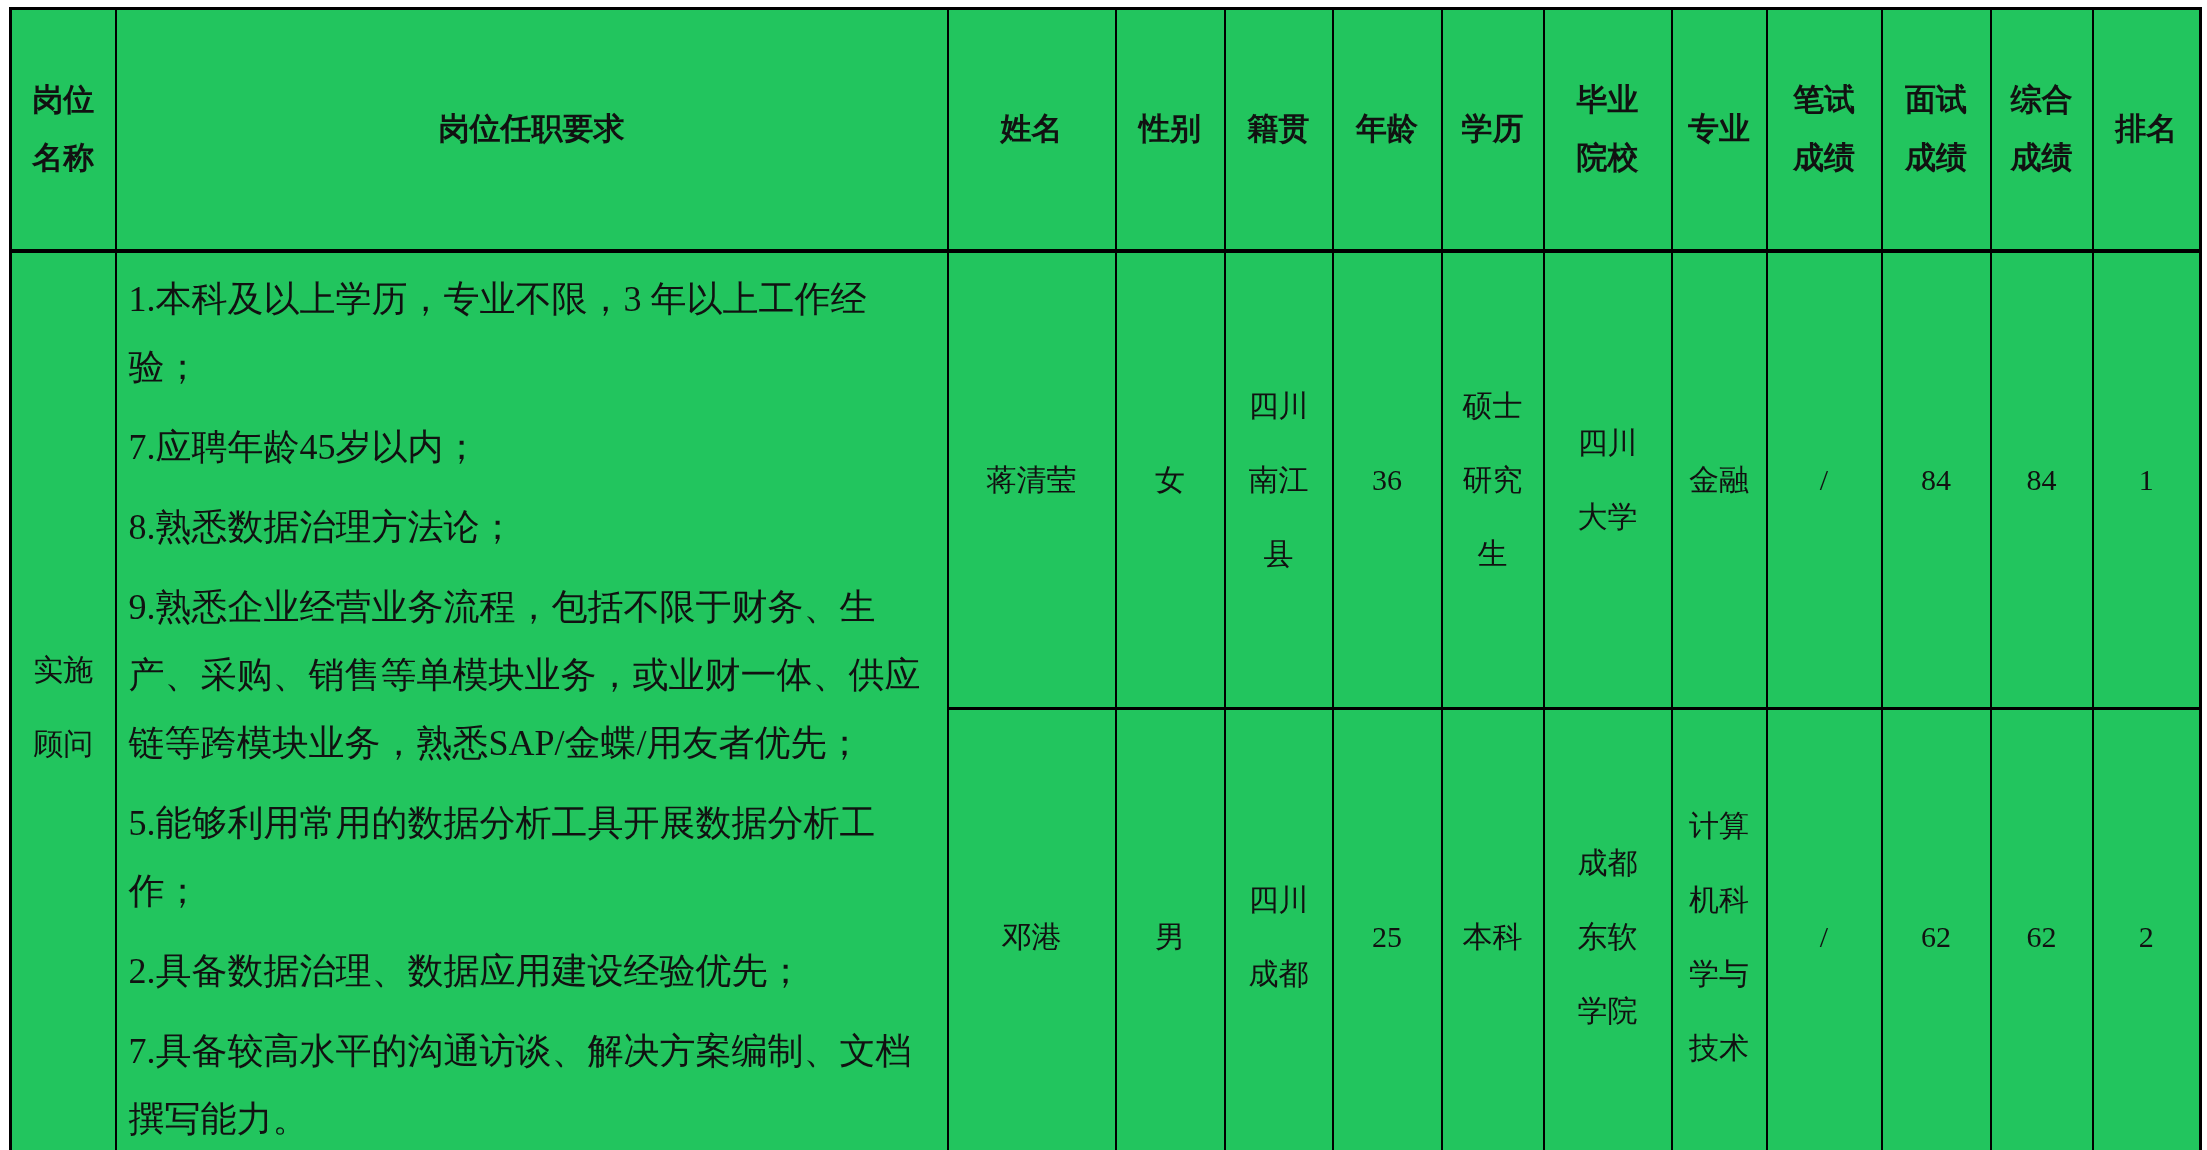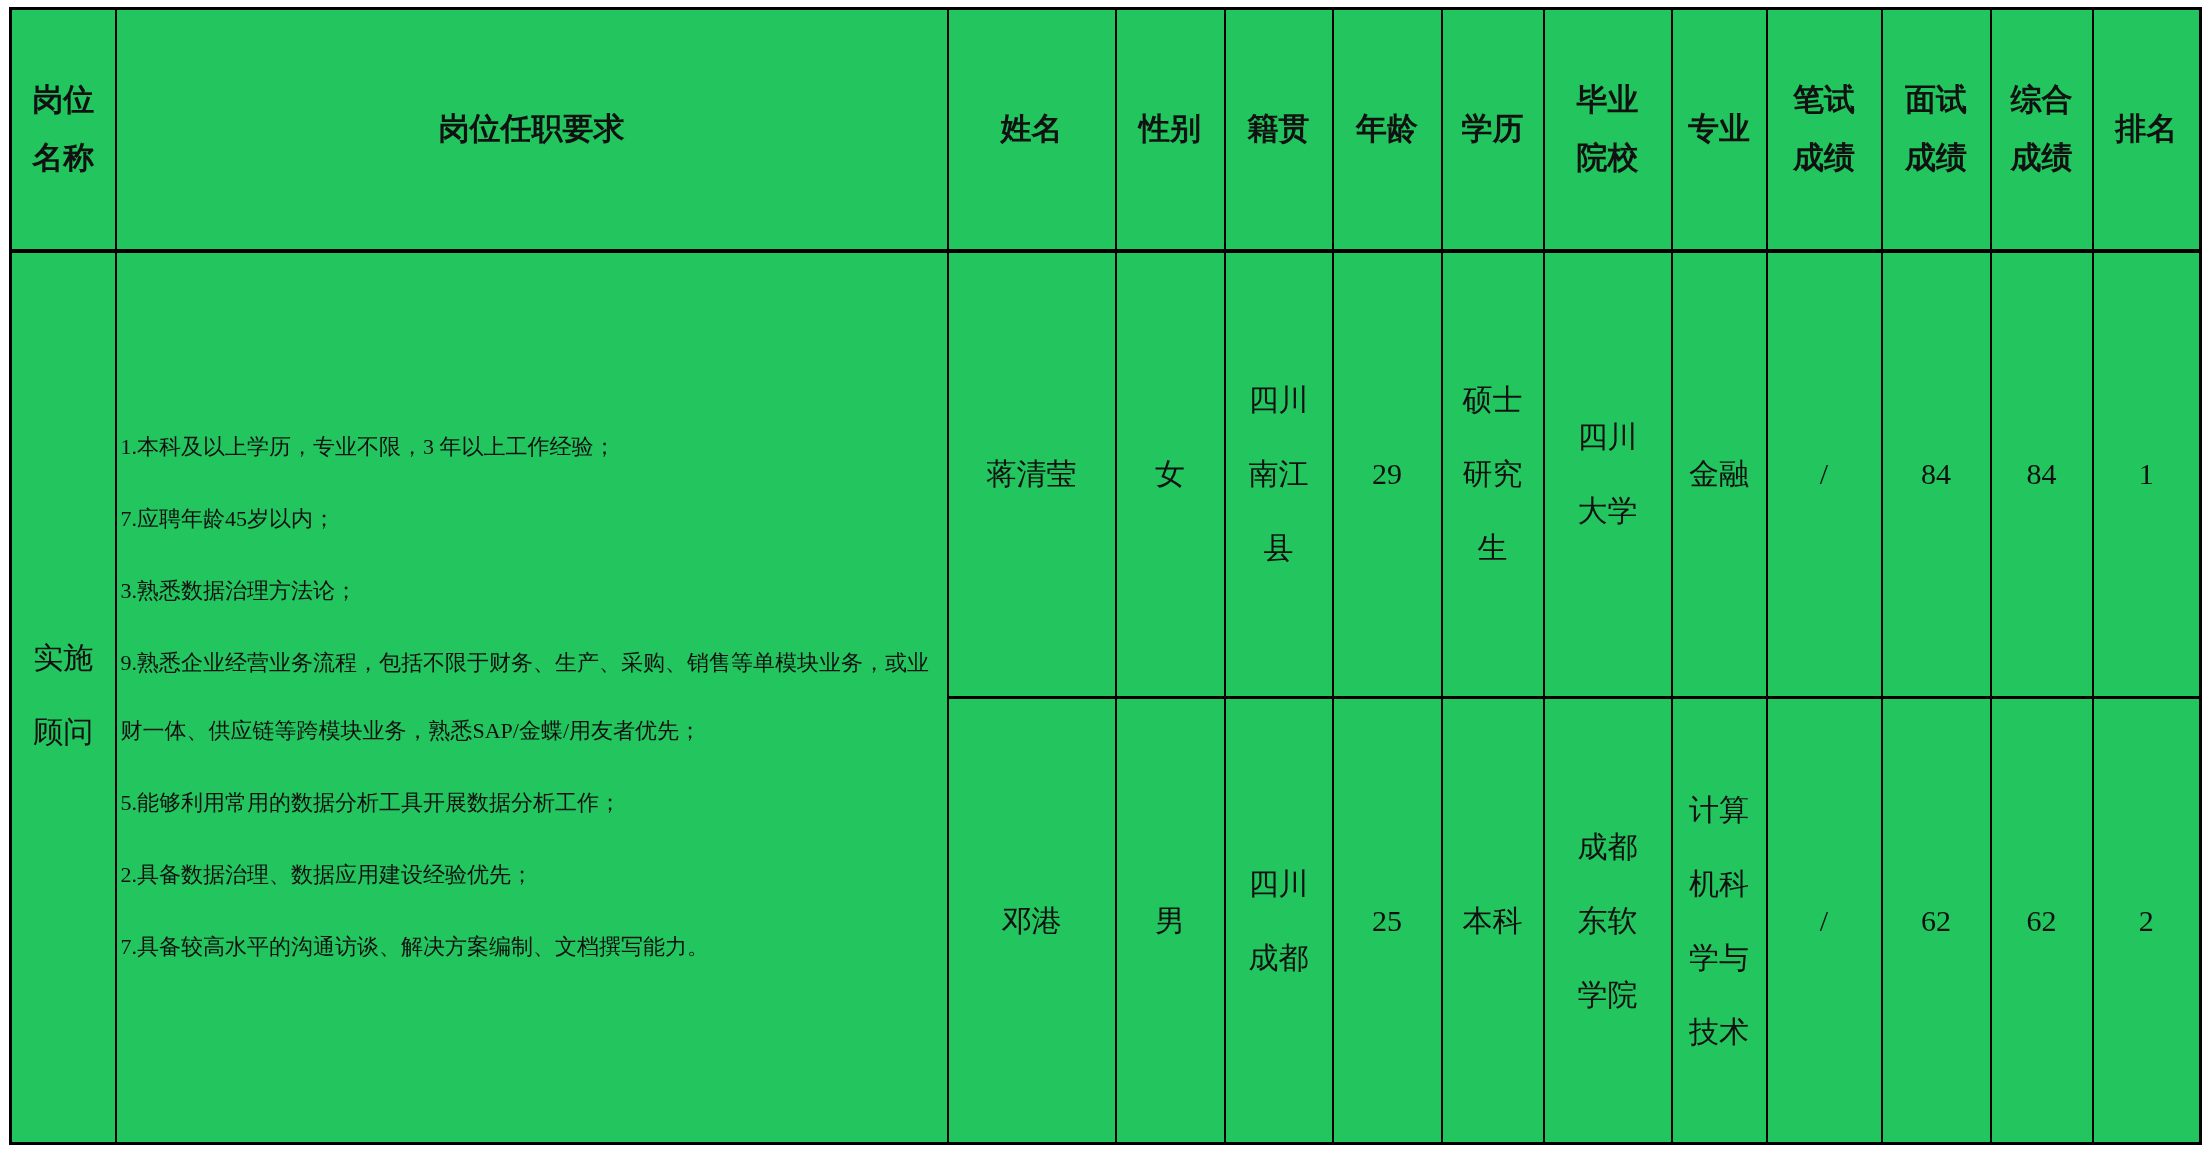--- a/index.html
+++ b/index.html
@@ -53,22 +53,22 @@
     line-height: 74px;
   }
   .pre { white-space: pre-line; }
   
   td.req-cell {
     text-align: left;
     vertical-align: middle;
     padding: 0 20px 0 24px;
   }
   td.req-cell p {
-    margin: 4px;
-    font-size: 22px;
+    margin: 12px;
+    font-size: 36px;
     line-height: 68px;
     text-align: left;
   }
   td.pos-cell {
     font-size: 30px;
     line-height: 74px;
     font-family: Liberation Mono, monospace;
   }
 </style>
 </head>
@@ -113,32 +113,32 @@
 成绩</th>
       <th class="pre">排名</th>
     </tr>
 
     <tr class="cand-row-1">
       <td rowspan="2" class="pos-cell pre">实施
 顾问</td>
       <td rowspan="2" class="req-cell">
         <p>1.本科及以上学历，专业不限，3 年以上工作经验；</p>
         <p>7.应聘年龄45岁以内；</p>
-        <p>3.熟悉数据治理方法论；</p>
+        <p>8.熟悉数据治理方法论；</p>
         <p>9.熟悉企业经营业务流程，包括不限于财务、生产、采购、销售等单模块业务，或业财一体、供应链等跨模块业务，熟悉SAP/金蝶/用友者优先；</p>
         <p>5.能够利用常用的数据分析工具开展数据分析工作；</p>
         <p>2.具备数据治理、数据应用建设经验优先；</p>
         <p>7.具备较高水平的沟通访谈、解决方案编制、文档撰写能力。</p>
       </td>
       <td class="data-cell pre">蒋清莹</td>
       <td class="data-cell pre">女</td>
       <td class="data-cell pre">四川
 南江
 县</td>
-      <td class="data-cell pre">29</td>
+      <td class="data-cell pre">36</td>
       <td class="data-cell pre">硕士
 研究
 生</td>
       <td class="data-cell pre">四川
 大学</td>
       <td class="data-cell pre">金融</td>
       <td class="data-cell pre">/</td>
       <td class="data-cell pre">84</td>
       <td class="data-cell pre">84</td>
       <td class="data-cell pre">1</td>

